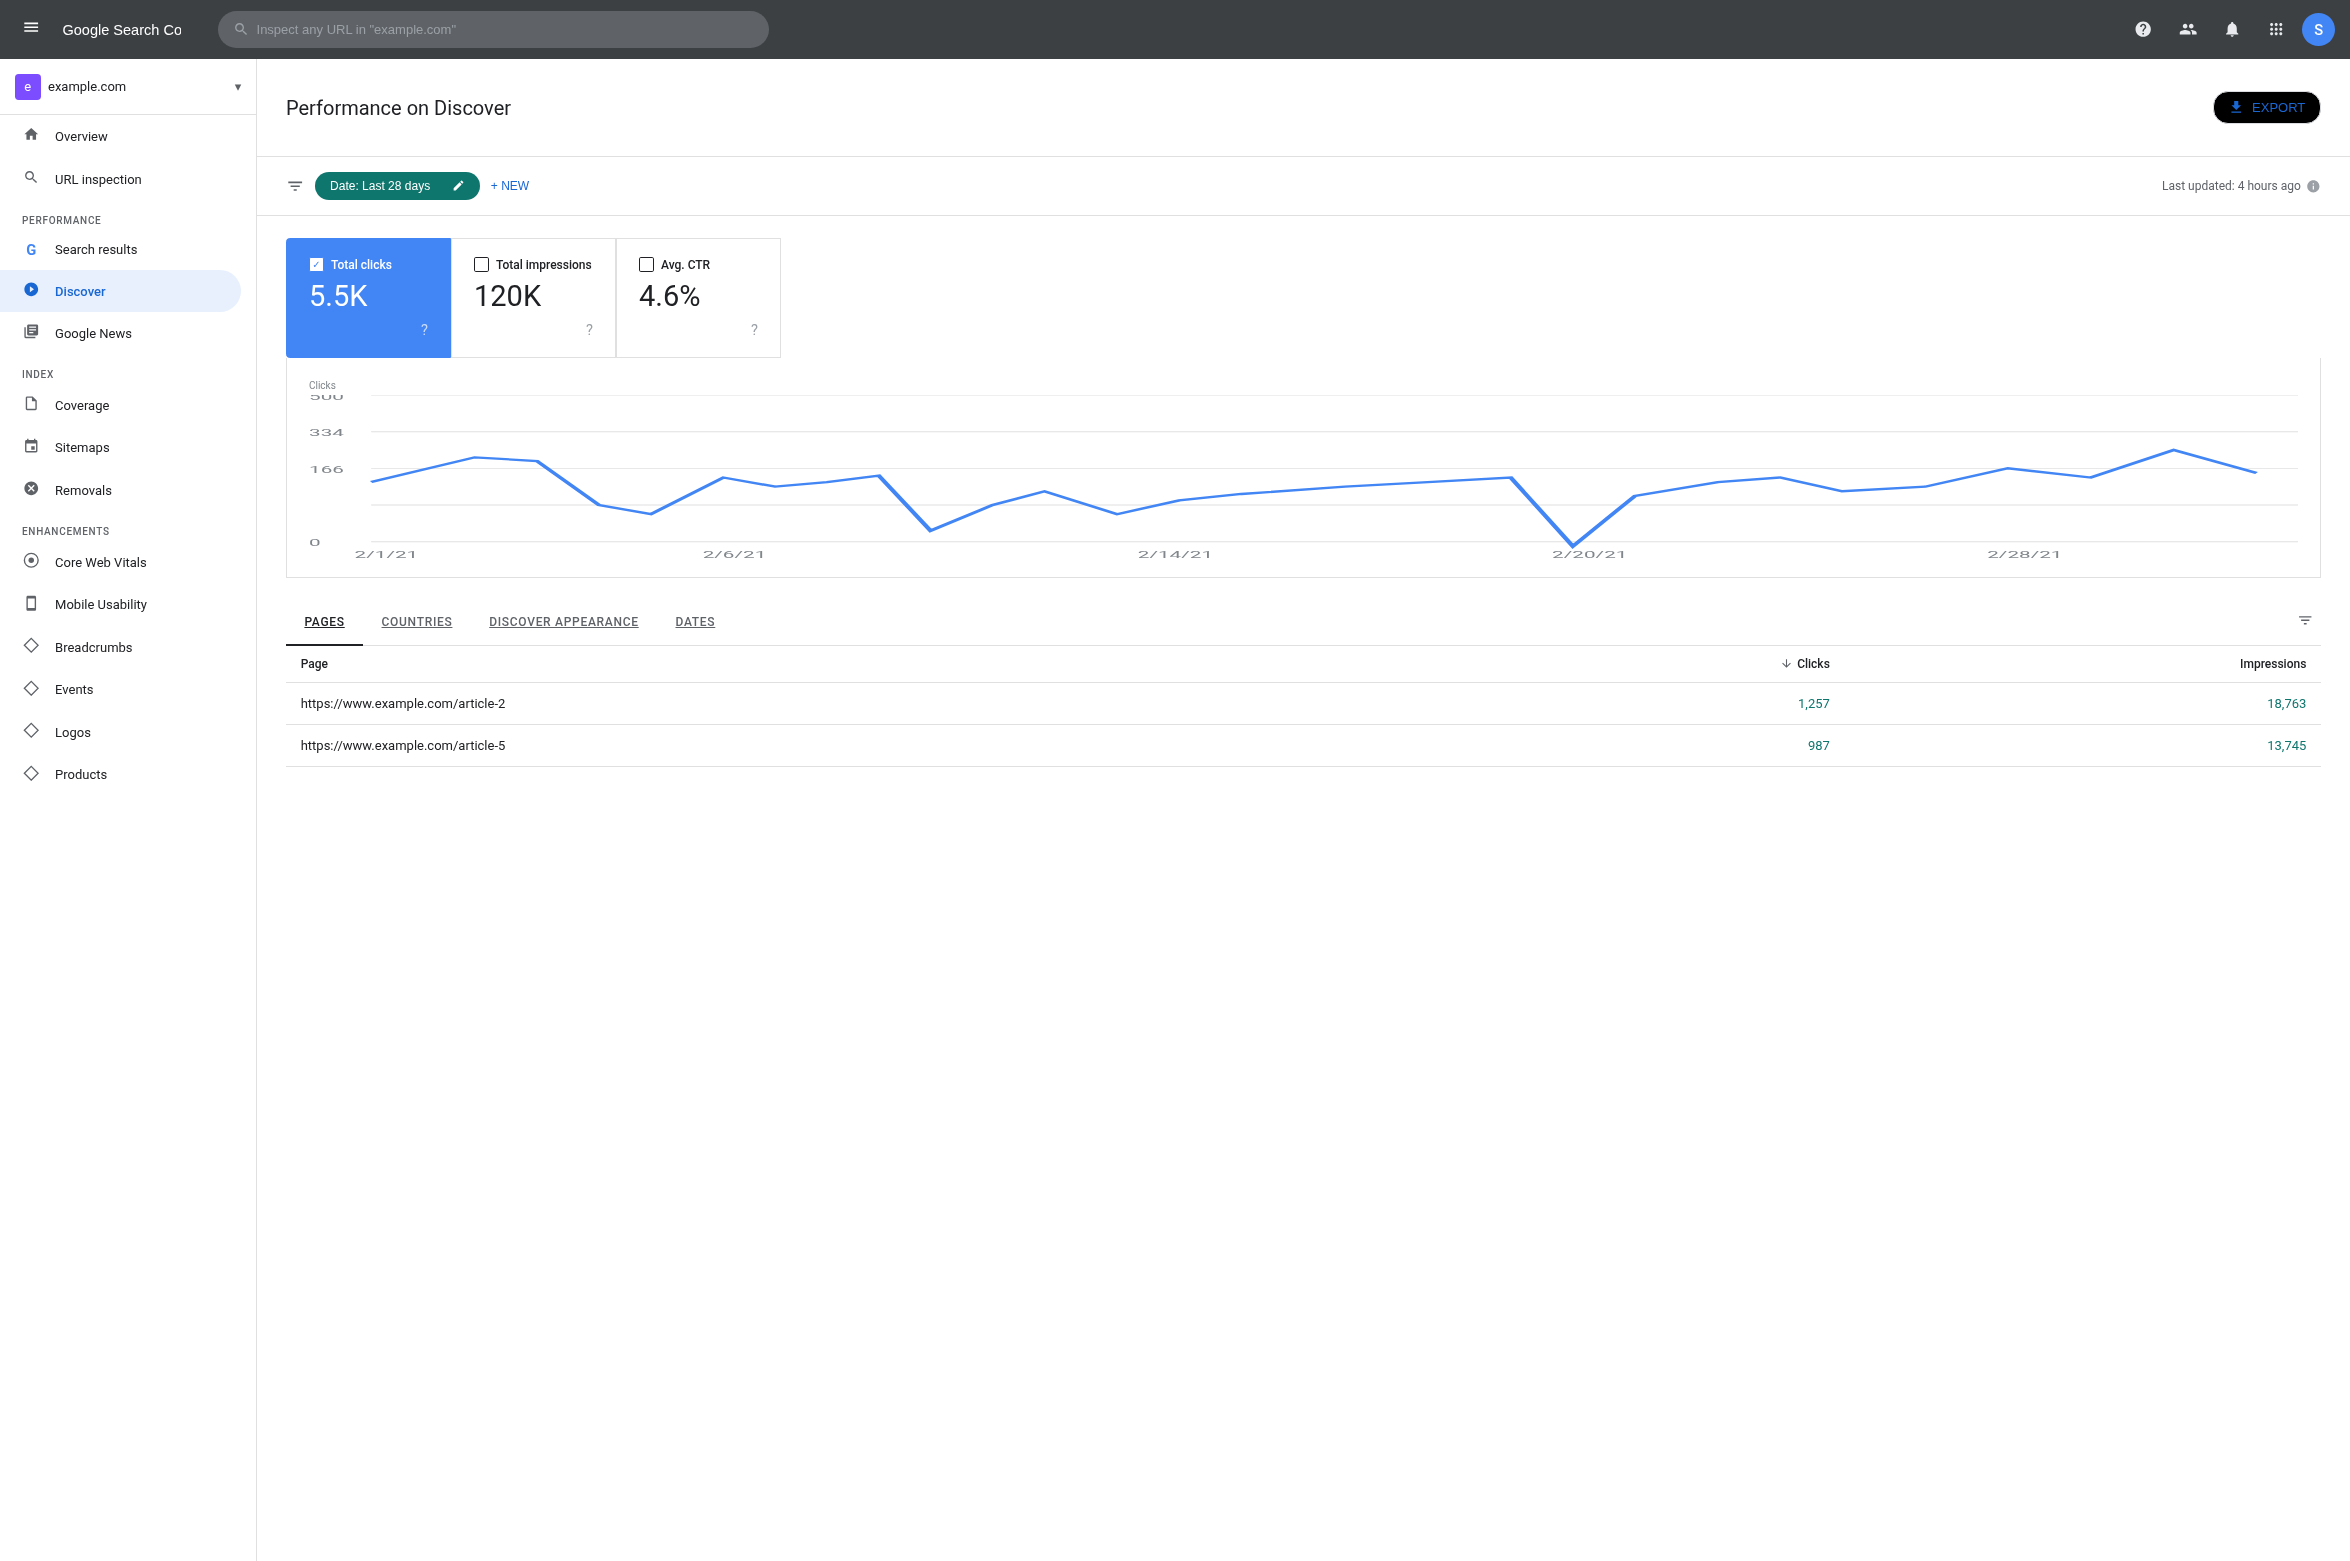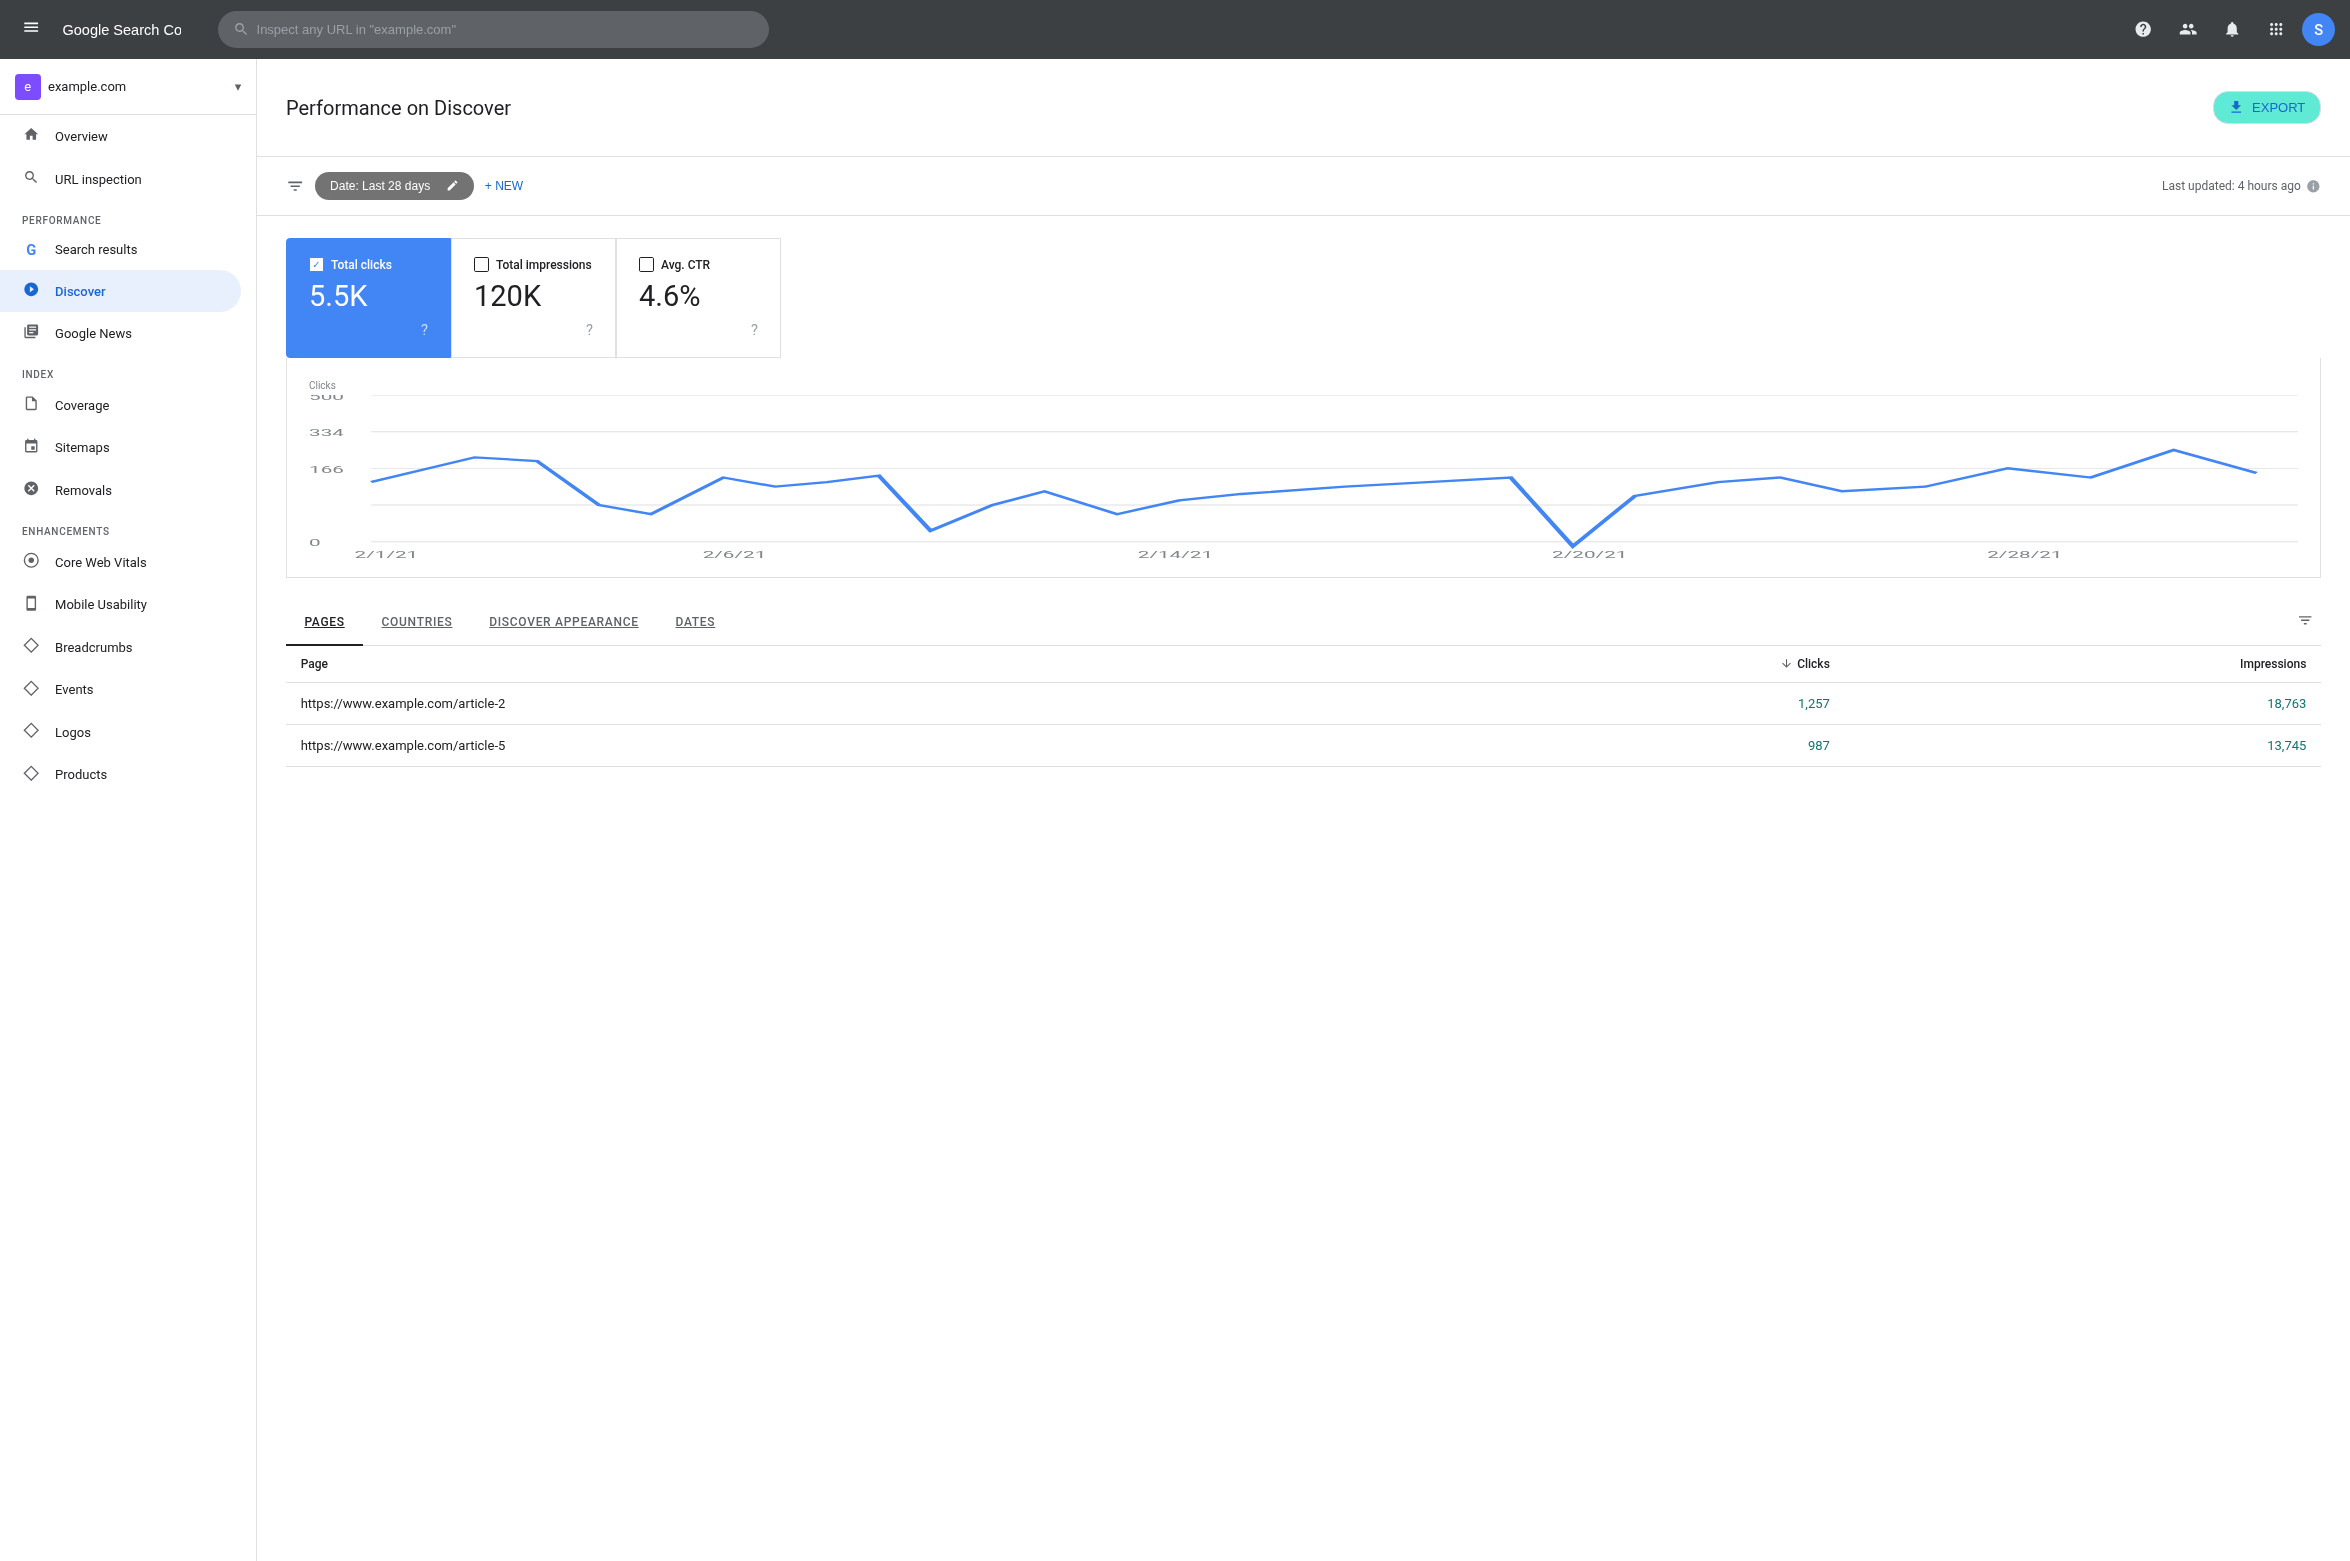--- a/index.html
+++ b/index.html
@@ -77,31 +77,31 @@
 
     .page-header {
       display: flex; align-items: center; justify-content: space-between;
       padding: 32px 29px; border-bottom: 0.9px solid #e0e0e0;
     }
     .page-title { font-size: 20px; font-weight: 400; color: #202124; }
     .export-btn {
       display: flex; align-items: center; gap: 7.3px;
       border: 0.9px solid #dadce0; border-radius: 15px;
       padding: 7.3px 14.7px; cursor: pointer; font-size: 13px;
-      color: #1967d2; background: #5eead4;
+      color: #1967d2; background: #000000;
     }
 
     .filter-bar {
       display: flex; align-items: center; justify-content: space-between;
       padding: 14.7px 29px; border-bottom: 0.9px solid #e0e0e0;
     }
     .filter-bar-left { display: flex; align-items: center; gap: 11px; }
     .date-filter-btn {
-      display: flex; align-items: flex-start; gap: 16px;
-      background: #737373; color: #fff; border: none;
+      display: flex; align-items: flex-start; gap: 22px;
+      background: #0f766e; color: #fff; border: none;
       border-radius: 18.4px; padding: 7.3px 14.7px; cursor: pointer; font-size: 12px;
     }
     .new-btn {
       display: flex; align-items: center; gap: 5.5px;
       color: #1967d2; cursor: pointer; font-size: 12px; background: none; border: none;
     }
     .last-updated { font-size: 12px; color: #5f6368; display: flex; align-items: center; gap: 5.5px; }
 
     
     .metrics-row { display: flex; padding: 22px 29px 0; gap: 0; }

